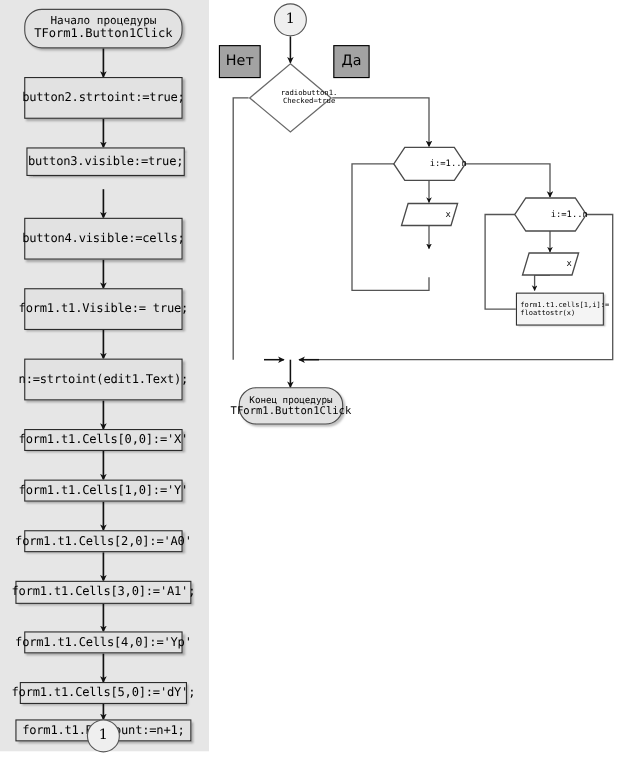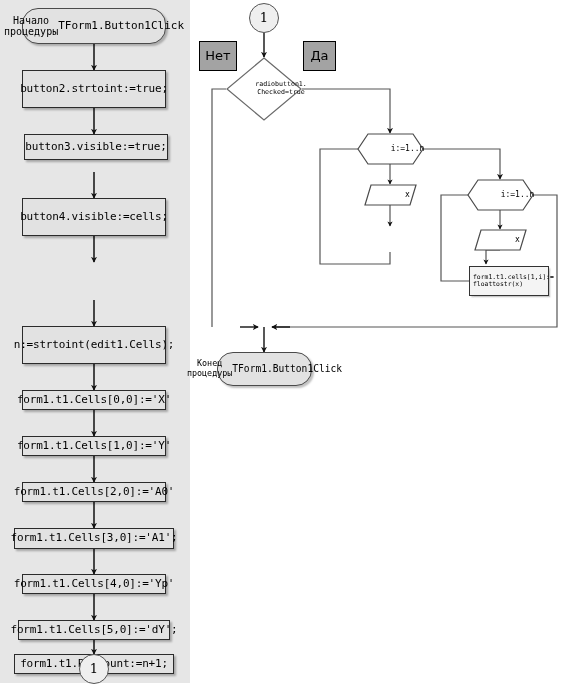--- a/index.html
+++ b/index.html
@@ -55,21 +55,21 @@
     box-shadow: 2px 2px 2px rgba(0,0,0,0.28);
     white-space: nowrap;
   }
   
   .term {
     background: #e2e2e2;
     border: 1.6px solid #4a4a4a;
     border-radius: 16px;
     font-size: 9.5px;
     box-shadow: 2px 2px 2px rgba(0,0,0,0.25);
-    flex-direction: row;
+    flex-direction: column;
     padding: 16px 6px;
   }
   .term .l1 { font-size: 8.4px; }
   .term .l2 { font-size: 9.6px; }
   .term.start .l1 { font-size: 10px; }
   .term.start .l2 { font-size: 11px; }
   
   .conn {
     border: 1.4px solid #555;
     border-radius: 50%;
@@ -206,22 +206,23 @@
     <span class="l1">Начало процедуры</span>
     <span class="l2">TForm1.Button1Click</span>
   </div>
 
   <div class="node proc" style="left:22px; top:70px; width:144px; height:38px;">button2.strtoint:=true;</div>
 
   <div class="node proc" style="left:24px; top:134px; width:144px; height:26px;">button3.visible:=true;</div>
 
   <div class="node proc" style="left:22px; top:198px; width:144px; height:38px;">button4.visible:=cells;</div>
 
-
-  <div class="node proc" style="left:22px; top:326px; width:144px; height:38px;">n:=strtoint(edit1.Cells);</div>
+  <div class="node proc" style="left:22px; top:262px; width:144px; height:38px;">form1.t1.Visible:= true;</div>
+
+  <div class="node proc" style="left:22px; top:326px; width:144px; height:38px;">n:=strtoint(edit1.Text);</div>
 
   <div class="node proc" style="left:22px; top:390px; width:144px; height:20px;">form1.t1.Cells[0,0]:='X'</div>
 
   <div class="node proc" style="left:22px; top:436px; width:144px; height:20px;">form1.t1.Cells[1,0]:='Y'</div>
 
   <div class="node proc" style="left:22px; top:482px; width:144px; height:20px;">form1.t1.Cells[2,0]:='A0'</div>
 
   <div class="node proc" style="left:14px; top:528px; width:160px; height:21px;">form1.t1.Cells[3,0]:='A1';</div>
 
   <div class="node proc" style="left:22px; top:574px; width:144px; height:20px;">form1.t1.Cells[4,0]:='Yp'</div>

